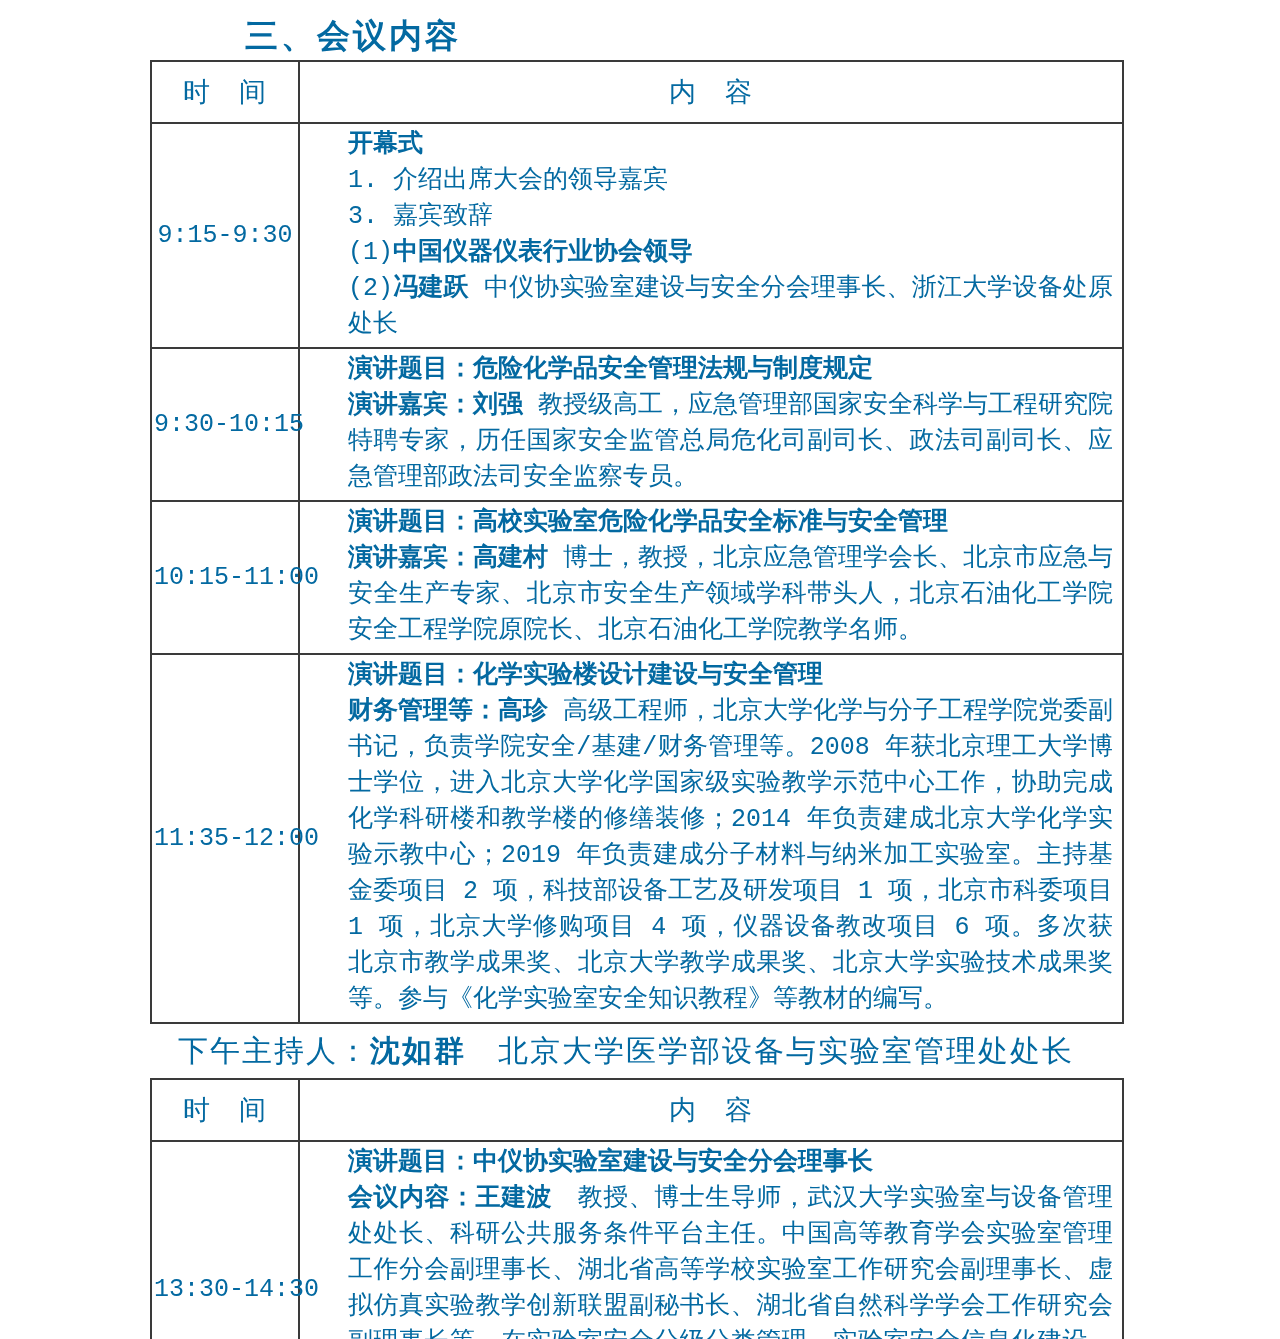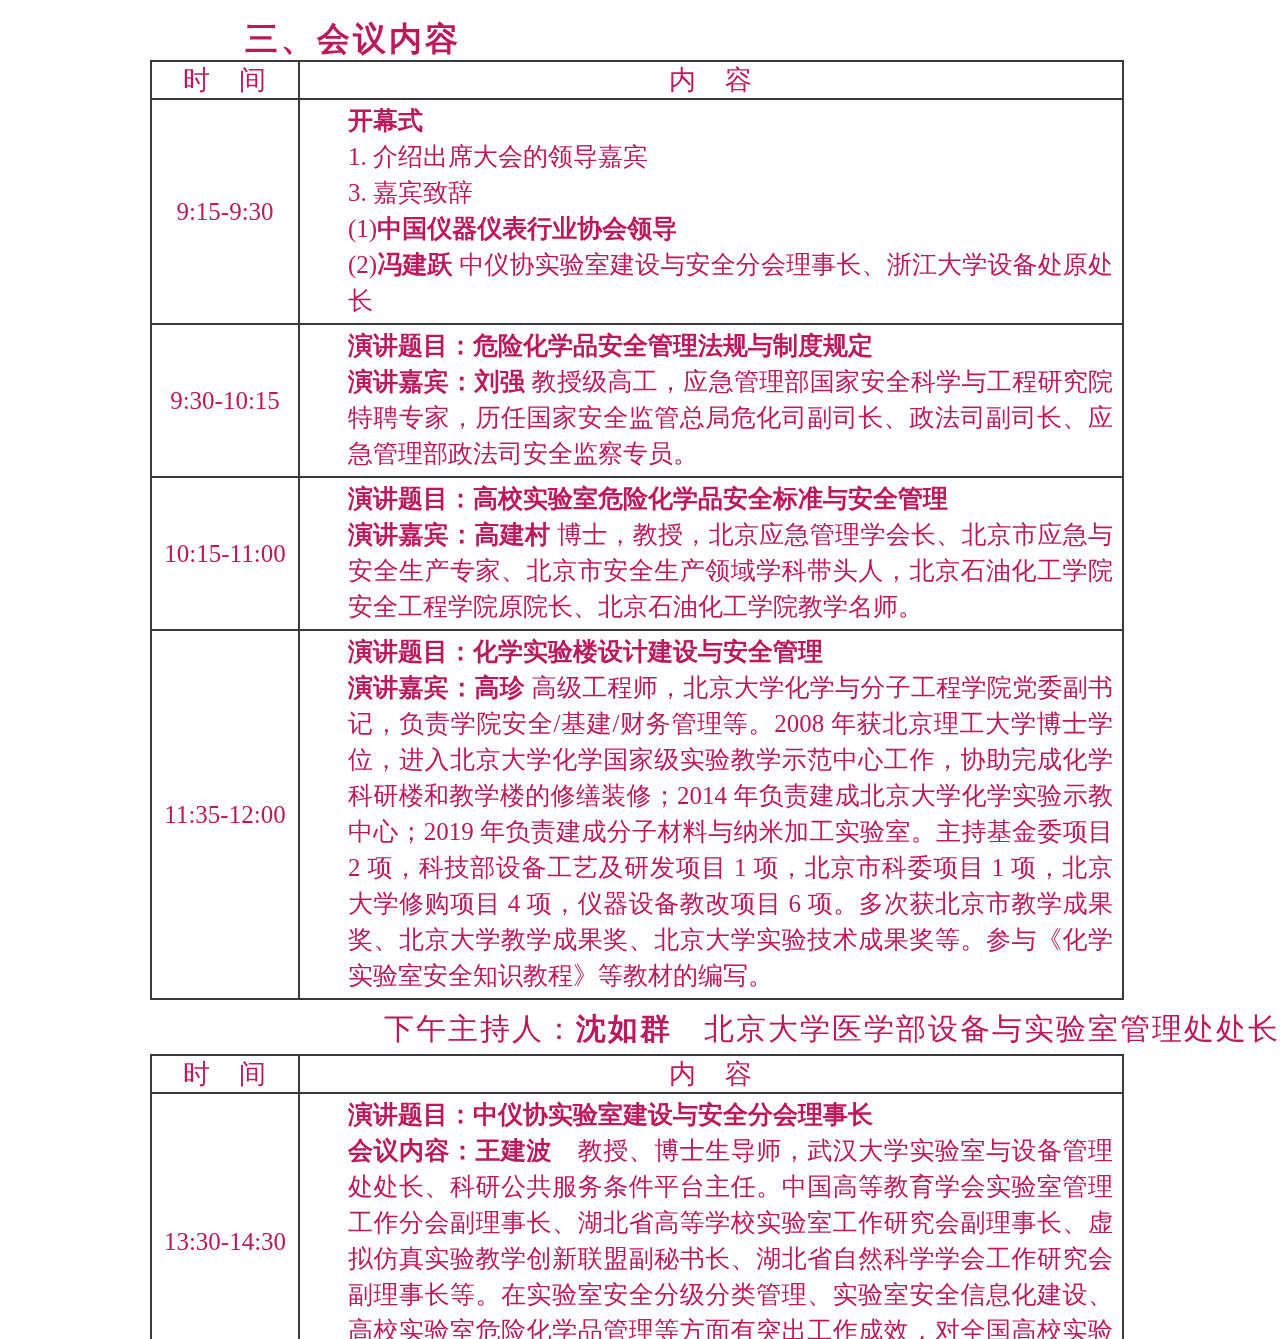--- a/index.html
+++ b/index.html
@@ -6,59 +6,58 @@
     margin: 0;
     padding: 0;
     background: #ffffff;
   }
   .page {
     position: relative;
     width: 1280px;
     height: 1339px;
     overflow: hidden;
     background: #ffffff;
-    color: #be185d;
-    font-family: Liberation Serif, serif;
+    color: #0369a1;
+    font-family: Liberation Mono, monospace;
   }
   .doc-title {
     margin: 18px 0 0 245px;
     font-size: 33px;
     line-height: 42px;
     font-weight: bold;
     letter-spacing: 3px;
   }
   .host-line {
     margin: 14px 0 6px 178px;
     font-size: 30px;
     line-height: 38px;
     letter-spacing: 2px;
     white-space: nowrap;
   }
   .host-line .host-name {
     font-weight: bold;
   }
   .host-line.afternoon {
     margin-top: 10px;
-    text-align: right;
   }
   table.agenda {
     margin-left: 150px;
     width: 972px;
     border-collapse: collapse;
     table-layout: fixed;
   }
   table.agenda th,
   table.agenda td {
     border: 2px solid #3a3a3a;
   }
   table.agenda th {
     font-weight: normal;
     font-size: 27px;
     height: 34px;
-    padding: 0;
+    padding: 12px;
     text-align: center;
     letter-spacing: 1px;
   }
   col.col-time { width: 148px; }
   col.col-content { width: 824px; }
   td.time-cell {
     text-align: center;
     vertical-align: middle;
     font-size: 25px;
     padding: 0 2px;
@@ -118,21 +117,21 @@
           <td class="time-cell">10:15-11:00</td>
           <td class="content-cell">
             <div class="line"><span class="seg-bold">演讲题目：高校实验室危险化学品安全标准与安全管理</span></div>
             <div class="line"><span class="seg-bold">演讲嘉宾：高建村</span><span> 博士，教授，北京应急管理学会长、北京市应急与安全生产专家、北京市安全生产领域学科带头人，北京石油化工学院安全工程学院原院长、北京石油化工学院教学名师。</span></div>
           </td>
         </tr>
         <tr>
           <td class="time-cell">11:35-12:00</td>
           <td class="content-cell">
             <div class="line"><span class="seg-bold">演讲题目：化学实验楼设计建设与安全管理</span></div>
-            <div class="line"><span class="seg-bold">演讲嘉宾：高珍</span><span> 高级工程师，北京大学化学与分子工程学院党委副书记，负责学院安全/基建/财务管理等。2008 年获北京理工大学博士学位，进入北京大学化学国家级实验教学示范中心工作，协助完成化学科研楼和教学楼的修缮装修；2014 年负责建成北京大学化学实验示教中心；2019 年负责建成分子材料与纳米加工实验室。主持基金委项目 2 项，科技部设备工艺及研发项目 1 项，北京市科委项目 1 项，北京大学修购项目 4 项，仪器设备教改项目 6 项。多次获北京市教学成果奖、北京大学教学成果奖、北京大学实验技术成果奖等。参与《化学实验室安全知识教程》等教材的编写。</span></div>
+            <div class="line"><span class="seg-bold">财务管理等：高珍</span><span> 高级工程师，北京大学化学与分子工程学院党委副书记，负责学院安全/基建/财务管理等。2008 年获北京理工大学博士学位，进入北京大学化学国家级实验教学示范中心工作，协助完成化学科研楼和教学楼的修缮装修；2014 年负责建成北京大学化学实验示教中心；2019 年负责建成分子材料与纳米加工实验室。主持基金委项目 2 项，科技部设备工艺及研发项目 1 项，北京市科委项目 1 项，北京大学修购项目 4 项，仪器设备教改项目 6 项。多次获北京市教学成果奖、北京大学教学成果奖、北京大学实验技术成果奖等。参与《化学实验室安全知识教程》等教材的编写。</span></div>
           </td>
         </tr>
       </tbody>
     </table>
 
   <div class="host-line afternoon"><span class="host-label">下午主持人：</span><span class="host-name">沈如群</span>　<span class="host-affiliation">北京大学医学部设备与实验室管理处处长</span></div>
 
   <table class="agenda">
     <colgroup>
       <col class="col-time">

